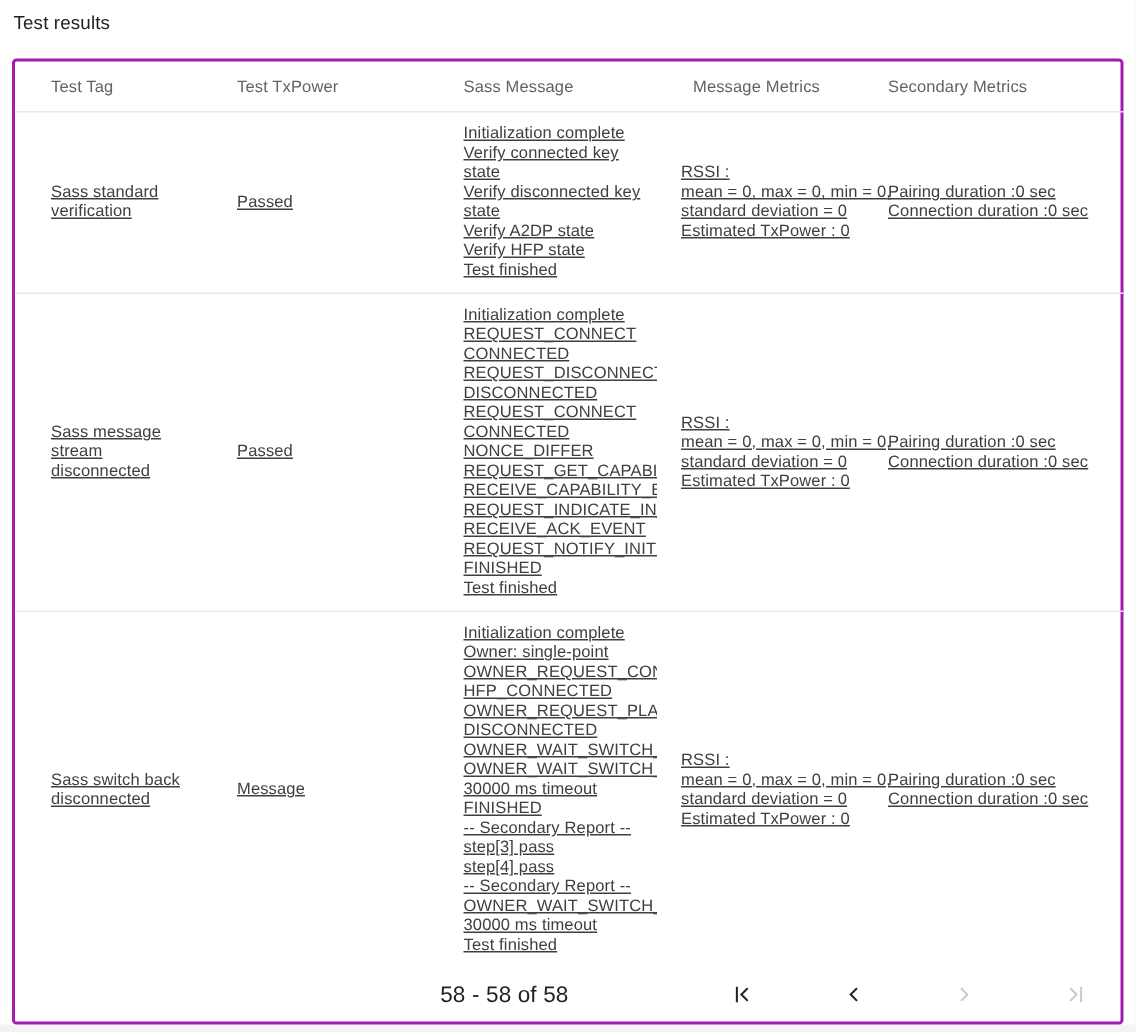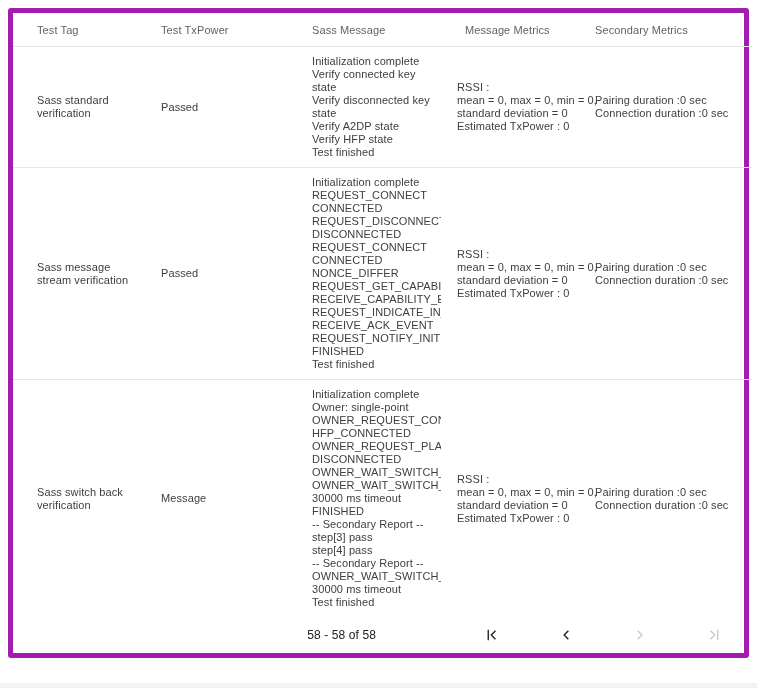--- a/index.html
+++ b/index.html
@@ -17,21 +17,21 @@
   }
   .page-title {
     font-size: 12.5px;
     color: #202124;
     margin: 0 0 17px 1px;
     font-weight: 400;
     letter-spacing: .1px;
   }
   .table-card {
     width: 741px;
-    border: 5px solid #a21caf;
+    border: 2px solid #a21caf;
     border-radius: 3px;
     background: #fff;
   }
   table.results {
     width: 100%;
     border-collapse: collapse;
     table-layout: fixed;
     font-size: 11px;
   }
   col.c1 { width: 124px; }
@@ -48,41 +48,42 @@
     border-bottom: 1px solid #e8e8e8;
     letter-spacing: .1px;
   }
   td {
     vertical-align: middle;
     padding: 8px 0 8px 24px;
     border-bottom: 1px solid #e8e8e8;
     line-height: 13px;
     color: #3c4043;
     letter-spacing: .1px;
+    text-decoration: underline;
   }
   tr.last-row td { border-bottom: none; }
   td.cell-message {
     white-space: pre-line;
     overflow: hidden;
   }
   td.cell-distance {
     white-space: pre;
     padding-left: 16px;
     overflow: visible;
   }
   td.cell-duration { white-space: pre; }
   td.cell-tag, td.cell-status { overflow: hidden; }
 
   .paginator {
     height: 36px;
     display: flex;
     align-items: center;
     justify-content: flex-end;
     padding-right: 10px;
-    font-size: 12px;
+    font-size: 15px;
     color: #202124;
   }
   .range-label {
     margin-right: 62px;
     letter-spacing: .1px;
   }
   .pg-btn {
     width: 40px; height: 28px;
     display: flex;
     align-items: center;
@@ -94,20 +95,21 @@
     padding: 0;
   }
   .pg-btn svg { stroke: #202124; fill: none; stroke-width: 1.8; }
   .pg-btn.disabled svg { stroke: #c8c9ca; }
   .pg-btn.disabled { cursor: default; }
 </style>
 </head>
 <body>
 
 <div class="page">
+  <h1 class="page-title">Test results</h1>
 
   <div class="table-card">
     <table class="results">
       <colgroup>
         <col class="c1">
           <col class="c2">
           <col class="c3">
           <col class="c4">
           <col class="c5">
       </colgroup>
@@ -131,21 +133,21 @@
 Verify HFP state
 Test finished</td>
           <td class="cell-distance">RSSI :
 mean = 0, max = 0, min = 0,
 standard deviation = 0
 Estimated TxPower : 0</td>
           <td class="cell-duration">Pairing duration :0 sec
 Connection duration :0 sec</td>
         </tr>
         <tr>
-          <td class="cell-tag">Sass message stream verification</td>
+          <td class="cell-tag">Sass message stream disconnected</td>
           <td class="cell-status">Passed</td>
           <td class="cell-message">Initialization complete
 REQUEST_CONNECT
 CONNECTED
 REQUEST_DISCONNECT
 DISCONNECTED
 REQUEST_CONNECT
 CONNECTED
 NONCE_DIFFER
 REQUEST_GET_CAPABILITY
@@ -156,21 +158,21 @@
 FINISHED
 Test finished</td>
           <td class="cell-distance">RSSI :
 mean = 0, max = 0, min = 0,
 standard deviation = 0
 Estimated TxPower : 0</td>
           <td class="cell-duration">Pairing duration :0 sec
 Connection duration :0 sec</td>
         </tr>
         <tr class="last-row">
-          <td class="cell-tag">Sass switch back verification</td>
+          <td class="cell-tag">Sass switch back disconnected</td>
           <td class="cell-status">Message</td>
           <td class="cell-message">Initialization complete
 Owner: single-point
 OWNER_REQUEST_CONNECT
 HFP_CONNECTED
 OWNER_REQUEST_PLAY_MED
 DISCONNECTED
 OWNER_WAIT_SWITCH_BACK
 OWNER_WAIT_SWITCH_BACK
 30000 ms timeout

